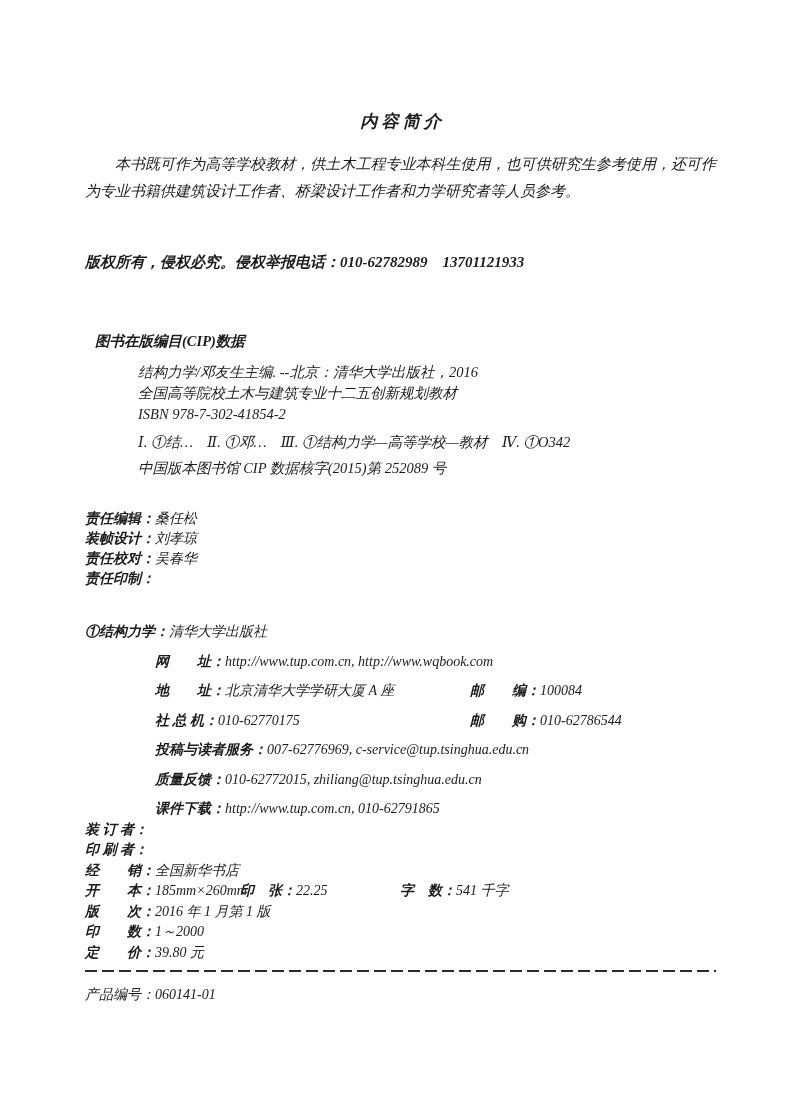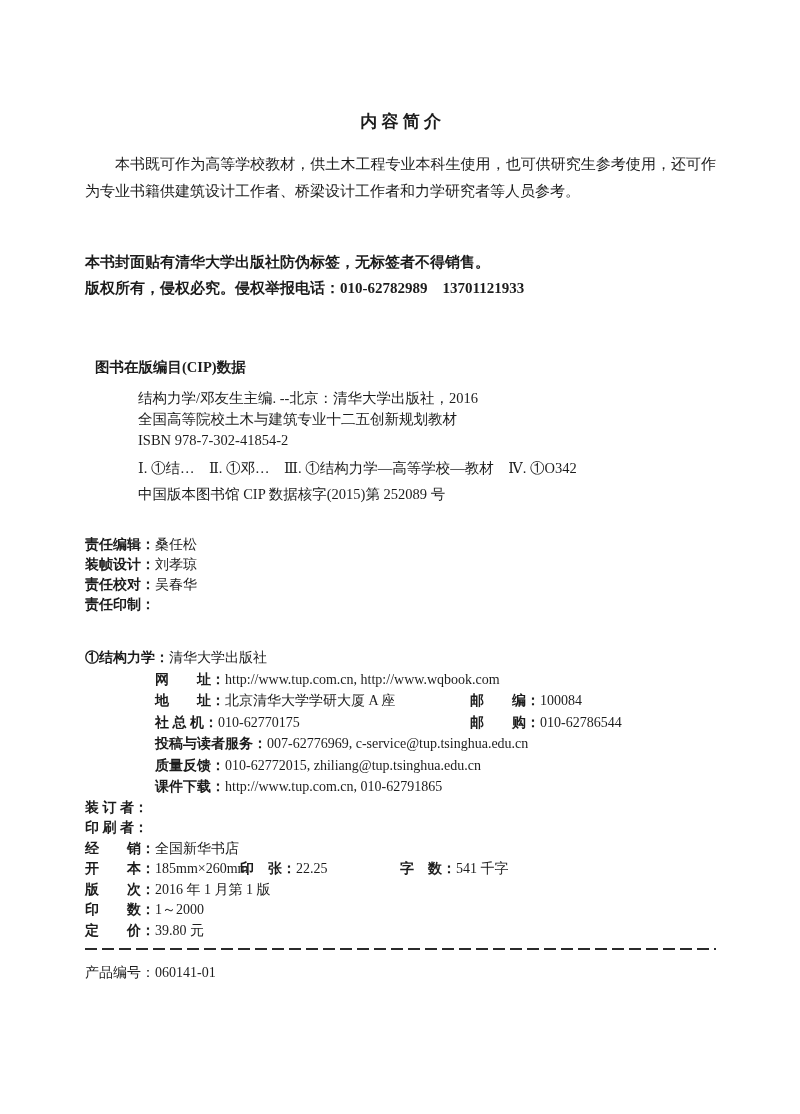--- a/index.html
+++ b/index.html
@@ -12,20 +12,21 @@
     height: 1114px;
     overflow: hidden;
     color: #1c1c1c;
     font-family: "Liberation Serif", "DejaVu Serif", serif;
   }
   .page {
     box-sizing: border-box;
     width: 800px;
     height: 1114px;
     padding: 110px 84px 0 85px;
+    font-style: italic;
   }
   .pre { white-space: pre-wrap; }
 
   
   .intro-title {
     text-align: center;
     font-weight: bold;
     font-size: 17px;
     line-height: 24px;
     margin: 0 0 17px 0;
@@ -58,21 +59,21 @@
 
   
   .credits { margin-top: 30px; font-size: 14px; }
   .credits .row { line-height: 20px; }
   .label-b { font-weight: bold; white-space: pre-wrap; }
   .val { white-space: pre-wrap; }
 
   
   .publishing { margin-top: 32px; font-size: 14px; }
   .pub-row { position: relative; line-height: 21.5px; }
-  .pub-row.indent { padding-left: 70px; }
+  .pub-row.indent { padding-left: 70px; margin-top: 8px; }
   .pub-right { position: absolute; left: 385px; top: 0; }
 
   
   .specs { font-size: 14px; }
   .spec-row { position: relative; line-height: 20.5px; }
   .spec-col2 { position: absolute; left: 155px; top: 0; }
   .spec-col3 { position: absolute; left: 315px; top: 0; }
 
   
   .divider {
@@ -87,21 +88,20 @@
 <body>
 
 <div class="page">
 
   <div class="intro">
     <div class="intro-title">内 容 简 介</div>
     <p>本书既可作为高等学校教材，供土木工程专业本科生使用，也可供研究生参考使用，还可作为专业书籍供建筑设计工作者、桥梁设计工作者和力学研究者等人员参考。</p>
   </div>
 
   <div class="notice">
-    <div class="pre">本书封面贴有清华大学出版社防伪标签，无标签者不得销售。</div>
     <div class="pre">版权所有，侵权必究。侵权举报电话：010-62782989　13701121933</div>
   </div>
 
   <div class="cip">
     <div class="cip-header pre">图书在版编目(CIP)数据</div>
     <div class="cip-lines">
       <div class="pre">结构力学/邓友生主编. --北京：清华大学出版社，2016</div>
       <div class="pre">全国高等院校土木与建筑专业十二五创新规划教材</div>
       <div class="pre">ISBN 978-7-302-41854-2</div>
       <div class="pre cip-class">Ⅰ. ①结…　Ⅱ. ①邓…　Ⅲ. ①结构力学—高等学校—教材　Ⅳ. ①O342</div>

